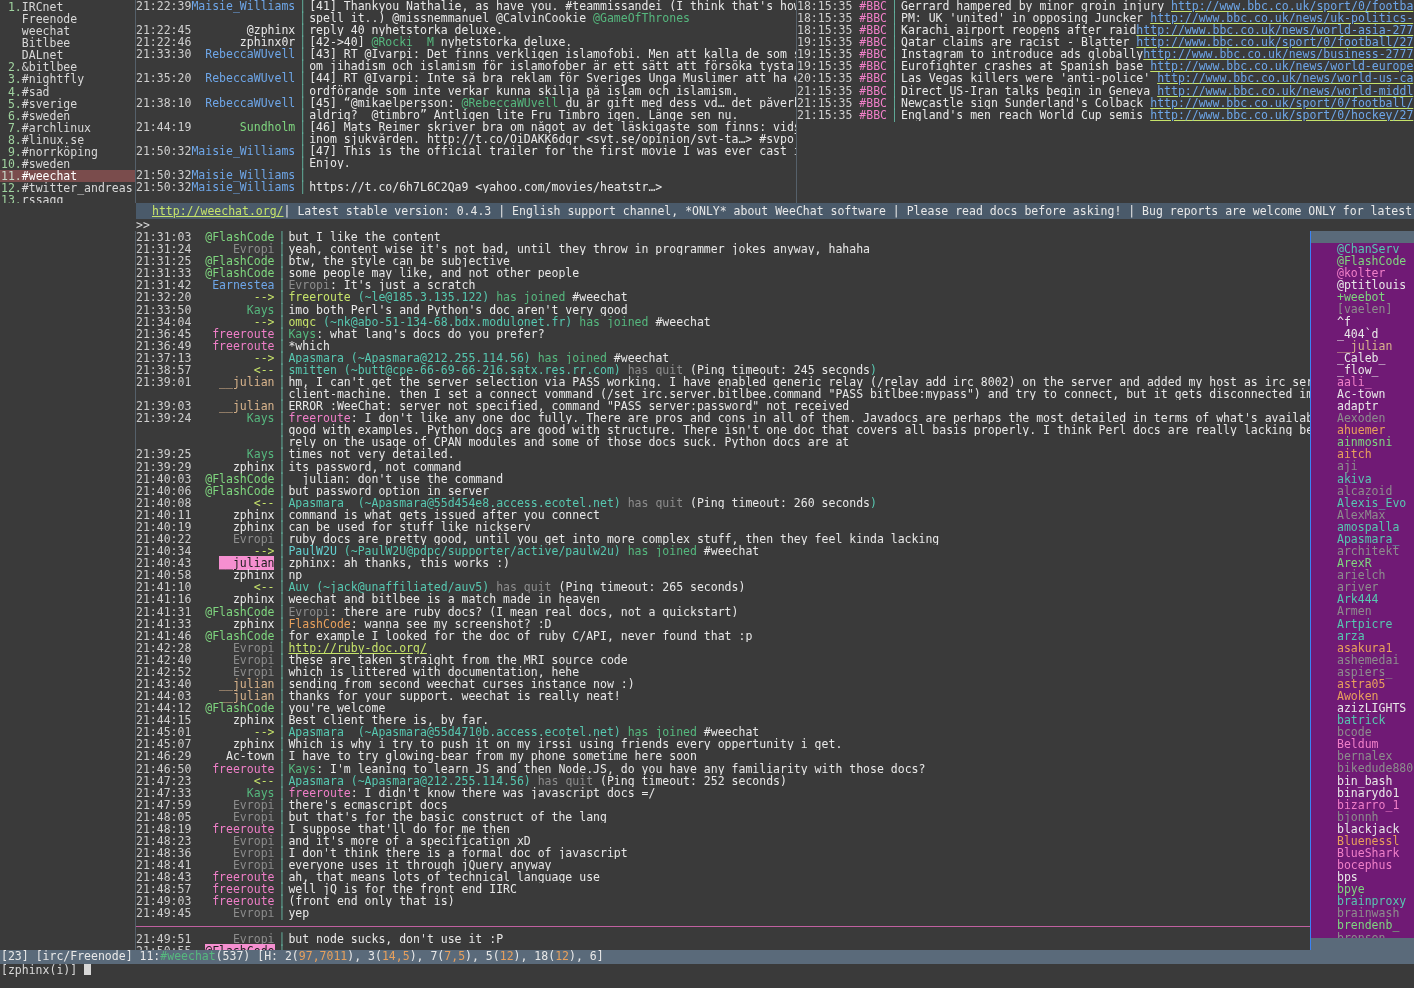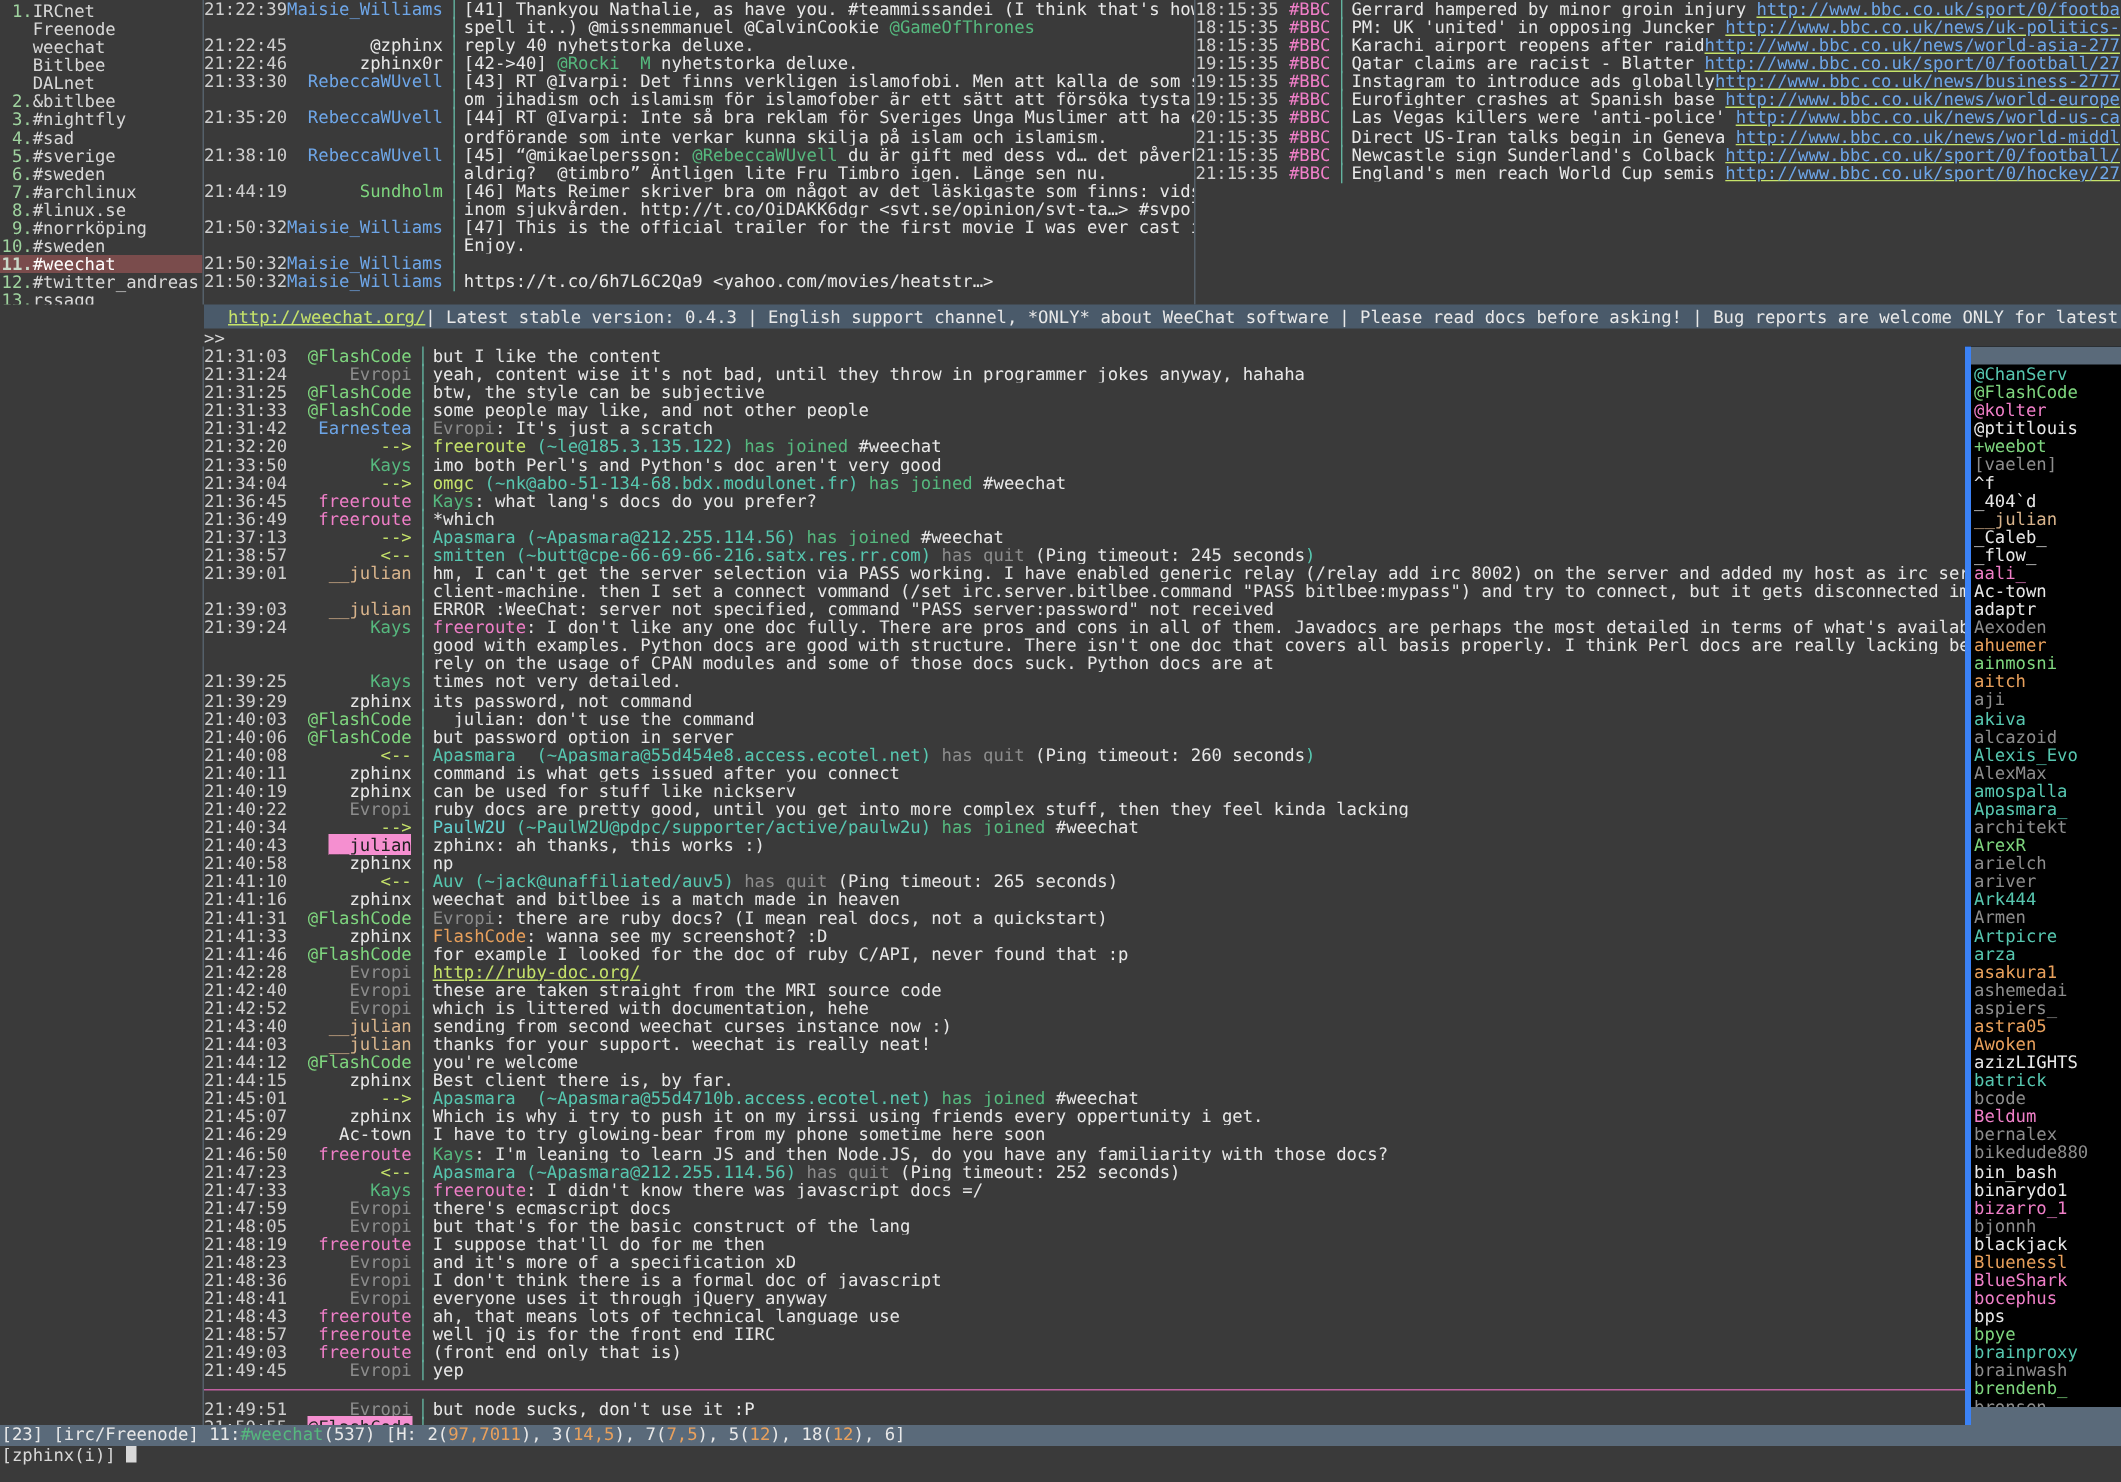--- a/index.html
+++ b/index.html
@@ -15,21 +15,21 @@
   .toprow{display:flex;height:203px;}
   .buflist{
     width:136px;flex:0 0 136px;background:#3a3a3a;
     border-right:1px solid #55606a;box-sizing:border-box;
     padding-top:1px;overflow:hidden;
   }
   .buf{white-space:pre;height:12.08px;padding-left:1px;}
   .buf .num{color:#9fd39f;}
   .buf .nm{color:#d8d8d8;margin-top:24px;}
   .buf.active{background:#7a4c4c;}
-  .buf.active .num{color:#c8d8c8;font-weight:bold;}
+  .buf.active .num{color:#c8d8c8;}
   .buf.active .nm{color:#ffffff;}
 
   .panes{flex:1;display:flex;}
   .pane{overflow:hidden;position:relative;}
   .pane-tw{width:660px;flex:0 0 660px;}
   .pane-bbc{flex:1;border-left:1px solid #55606a;}
 
   .line{white-space:pre;height:12.08px;display:flex;}
   .ts{color:#cfcfcf;flex:0 0 auto;}
   .nick{flex:0 0 auto;text-align:right;}
@@ -62,22 +62,22 @@
   }
   .titlebar .tb-link{color:#c6e36a;text-decoration:underline;padding-left:15px;}
   .tbwrap{position:relative;width:1278px;margin-left:136px;}
 
   
   .midrow{display:flex;flex:1;min-height:0;}
   .midleft{width:136px;flex:0 0 136px;background:#3a3a3a;border-right:1px solid #55606a;box-sizing:border-box;}
   .chatwrap{flex:1;display:flex;min-width:0;justify-content:flex-end;}
   .chat{flex:1;min-width:0;overflow:hidden;position:relative;background:#3a3a3a;}
   .nicklist{
-    width:104px;flex:0 0 104px;background:#000000;
-    border-left:4px solid #3b82f6;box-sizing:border-box;overflow:hidden;position:relative;
+    width:104px;flex:0 0 104px;background:#701a75;
+    border-left:1px solid #3b82f6;box-sizing:border-box;overflow:hidden;position:relative;padding-left:24px;
   }
   .nickrow{white-space:pre;height:12.08px;padding-left:2px;}
   .nick-scroll{position:absolute;left:0;right:0;height:12.08px;background:#5a6a7a;}
   .nick-top{top:0;}
   .nick-bot{bottom:0;}
 
   .sepline{border-top:1px solid #c060a0;margin:0;height:0;}
 
   
   .statusbar{

